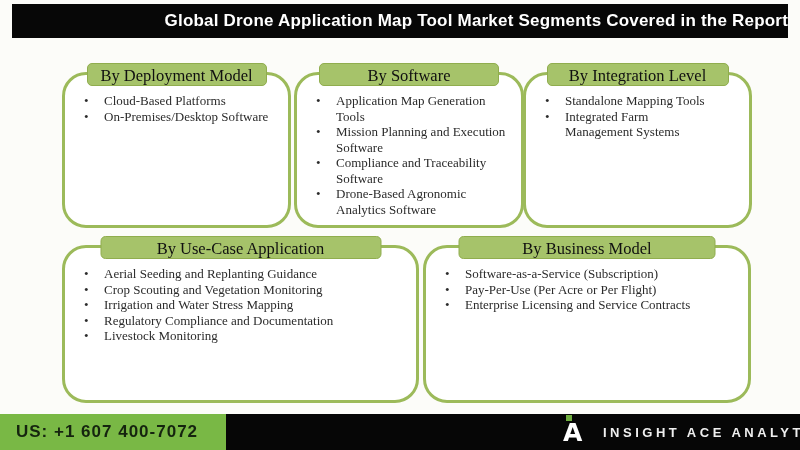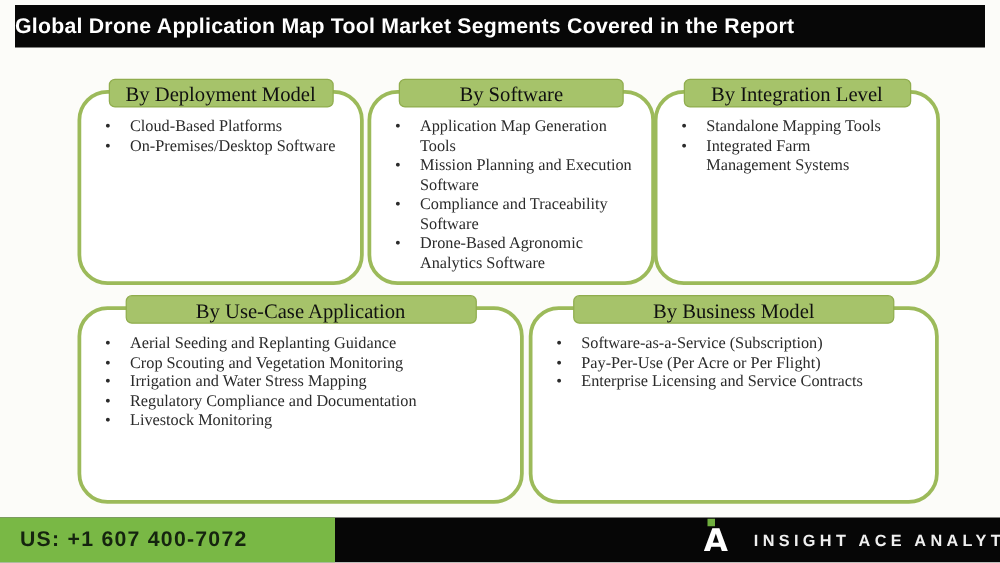--- a/index.html
+++ b/index.html
@@ -4,21 +4,21 @@
 <style>
   html,body { margin:0; padding:0; }
   body {
     width:800px; height:450px; position:relative; overflow:hidden;
     background:#fcfcf9;
     font-family:"Liberation Sans", sans-serif;
   }
   
   .header-bar {
     position:absolute; left:12px; top:4px; width:776px; height:34px;
-    background:#070707; display:flex; align-items:center; justify-content:flex-start;
+    background:#070707; display:flex; align-items:center; justify-content:flex-end;
   }
   .header-bar .title {
     color:#ffffff; font-size:17px; font-weight:bold; letter-spacing:0.2px;
     font-family:"Liberation Sans", sans-serif;
   }
   
   .seg-box {
     position:absolute; background:#ffffff;
     border:3px solid #9cba5a; border-radius:24px;
   }
@@ -51,21 +51,21 @@
   #box-software    .pill { width:180px; }
   #box-integration .pill { width:182px; }
   #box-usecase     .pill { width:281px; }
   #box-business    .pill { width:257px; }
   
   .footer-bar {
     position:absolute; left:0; bottom:0; width:800px; height:36px;
     background:#060606;
   }
   .footer-green {
-    position:absolute; left:0; top:0; width:268px; height:36px;
+    position:absolute; left:0; top:0; width:226px; height:36px;
     background:#79b845; display:flex; align-items:center;
   }
   .footer-phone {
     margin-left:16px; color:#15240f; font-weight:bold; font-size:17px;
     letter-spacing:1px; font-family:"Liberation Sans", sans-serif;
   }
   .brand-wrap {
     position:absolute; left:563px; top:0; height:36px;
     display:flex; align-items:center;
   }

